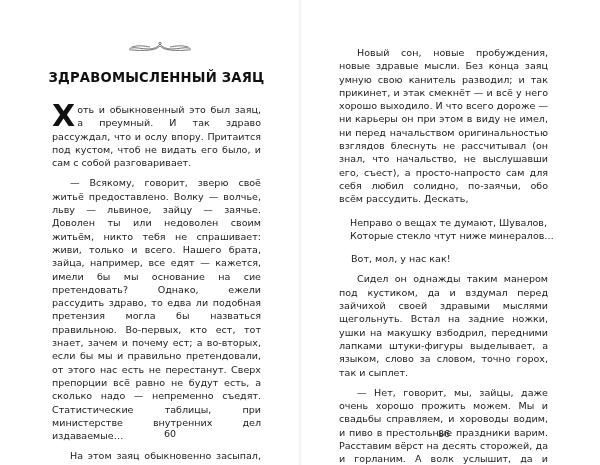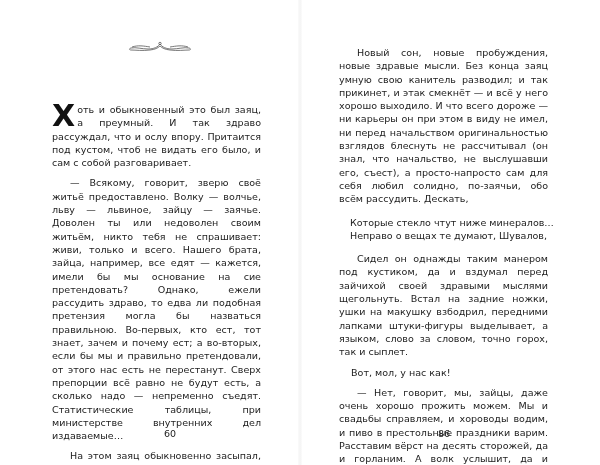--- a/index.html
+++ b/index.html
@@ -46,37 +46,38 @@
 <div class="page page-left">
   <svg class="ornament" viewBox="0 0 64 12">
     <g fill="none" stroke="#555" stroke-width="0.8">
       <path d="M32 3 C30 6, 26 8, 20 8 C14 8, 8 6, 3 7 C1 7.5, 1 9, 3 9 C8 9, 14 10, 22 9 C27 8.5, 30 7, 32 5"></path>
       <path d="M32 3 C34 6, 38 8, 44 8 C50 8, 56 6, 61 7 C63 7.5, 63 9, 61 9 C56 9, 50 10, 42 9 C37 8.5, 34 7, 32 5"></path>
       <path d="M4 6 C10 4, 16 5, 22 6"></path>
       <path d="M60 6 C54 4, 48 5, 42 6"></path>
       <circle cx="32" cy="2.5" r="1.2"></circle>
     </g>
   </svg>
+  <div class="title">ЗДРАВОМЫСЛЕННЫЙ ЗАЯЦ</div>
   <div class="text text-left">
     <p class="para noindent"><span class="dropcap">Х</span><span>оть и обыкновенный это был заяц, а преумный. И так здраво рассуждал, что и ослу впору. Притаится под кустом, чтоб не видать его было, и сам с собой разговаривает.</span></p>
     <p class="para">— Всякому, говорит, зверю своё житьё предоставлено. Волку — волчье, льву — львиное, зайцу — заячье. Доволен ты или недоволен своим житьём, никто тебя не спрашивает: живи, только и всего. Нашего брата, зайца, например, все едят — кажется, имели бы мы основание на сие претендовать? Однако, ежели рассудить здраво, то едва ли подобная претензия могла бы назваться правильною. Во-первых, кто ест, тот знает, зачем и почему ест; а во-вторых, если бы мы и правильно претендовали, от этого нас есть не перестанут. Сверх препорции всё равно не будут есть, а сколько надо — непременно съедят. Статистические таблицы, при министерстве внутренних дел издаваемые…</p>
     <p class="para">На этом заяц обыкновенно засыпал, потому что статистика имела свойство приводить его в беспамятство. Но выспится и опять примется здраво рассуждать.</p>
 
   </div>
   <div class="page-num">60</div>
 </div>
 
 <div class="gutter"></div>
 
 <div class="page page-right">
   <div class="text text-right">
     <p class="para">Новый сон, новые пробуждения, новые здравые мысли. Без конца заяц умную свою канитель разводил; и так прикинет, и этак смекнёт — и всё у него хорошо выходило. И что всего дороже — ни карьеры он при этом в виду не имел, ни перед начальством оригинальностью взглядов блеснуть не рассчитывал (он знал, что начальство, не выслушавши его, съест), а просто-напросто сам для себя любил солидно, по-заячьи, обо всём рассудить. Дескать,</p>
     <div class="verse">
+      <div>Неправо о вещах те думают, Шувалов,</div>
       <div>Которые стекло чтут ниже минералов…</div>
-      <div>Неправо о вещах те думают, Шувалов,</div>
     </div>
+    <p class="para after-verse">Вот, мол, у нас как!</p>
     <p class="para">Сидел он однажды таким манером под кустиком, да и вздумал перед зайчихой своей здравыми мыслями щегольнуть. Встал на задние ножки, ушки на макушку взбодрил, передними лапками штуки-фигуры выделывает, а языком, слово за словом, точно горох, так и сыплет.</p>
-    <p class="para after-verse">Вот, мол, у нас как!</p>
     <p class="para">— Нет, говорит, мы, зайцы, даже очень хорошо прожить можем. Мы и свадьбы справляем, и хороводы водим, и пиво в престольные праздники варим. Расставим вёрст на десять сторожей, да и горланим. А волк услышит, да и прибежит: «Кто песни пел?..» Ну, тут, натурально, кто куда поспел! Успел улепетнуть — в другом месте пиво вари; не успел — съест тебя волк, как пить даст! И ничего ты с этим не поделаешь. Зайчиха! правду ли я говорю?</p>
 
   </div>
   <div class="page-num">86</div>
 </div>
 
 </body></html>

